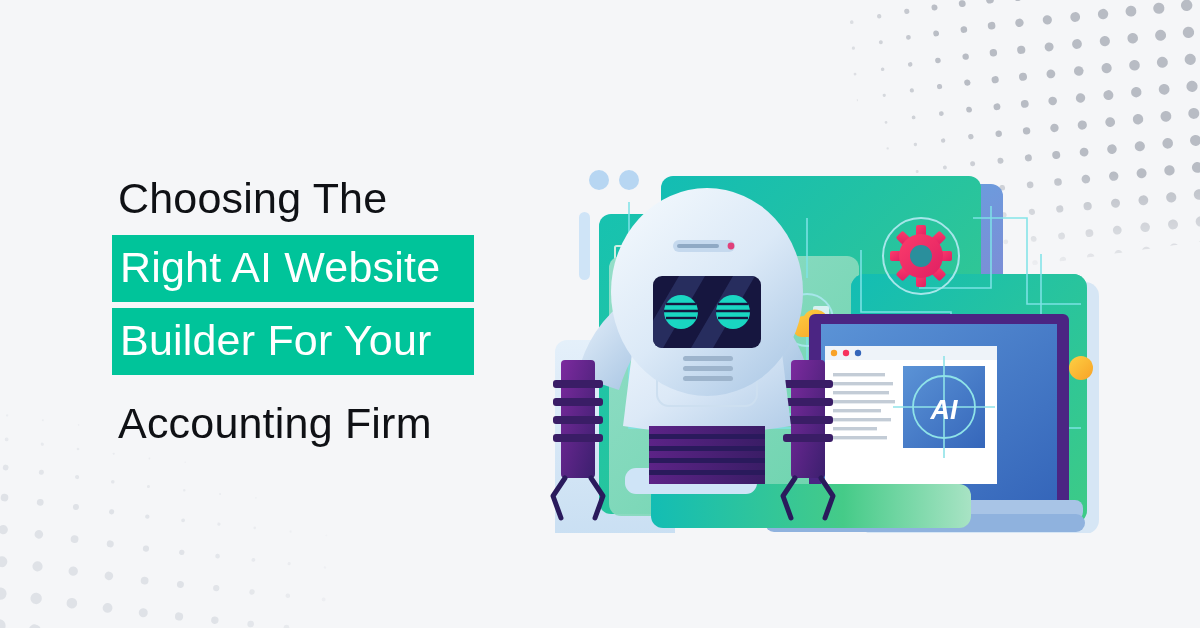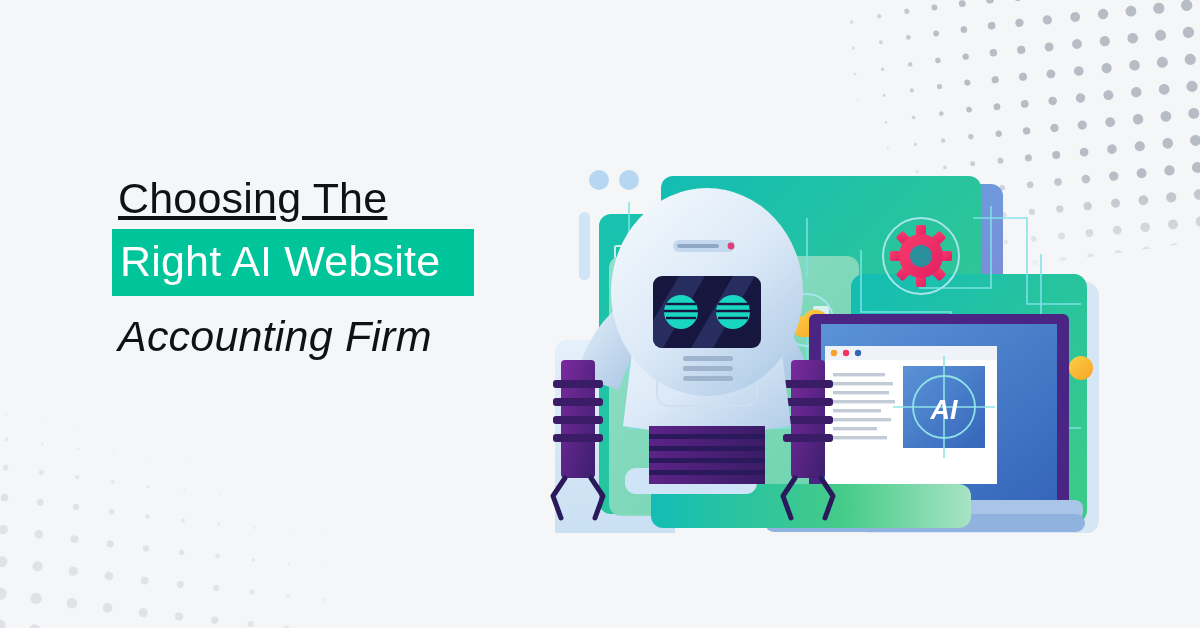--- a/index.html
+++ b/index.html
@@ -44,22 +44,22 @@
   }
   .hl-plain{color:#0f1115;padding-left:6px;}
   .hl-hi{
     color:#ffffff;
     background:#00c49a;
     padding:2px 12px 4px 8px;
     margin-bottom:6px;
     width:362px;
     box-sizing:border-box;
   }
-  .hl-l1{margin-bottom:0;text-decoration:underline;}
-  .hl-l4{margin-top:10px;font-style:italic;}
+  .hl-l1{margin-bottom:6px;}
+  .hl-l4{margin-top:18px;}
 
   
   .illus{
     position:absolute;
     left:521px;top:128px;
     width:600px;height:405px;
   }
   .illus svg{display:block;}
 </style>
 </head>
@@ -347,20 +347,21 @@
       <circle cx="28" cy="10" r="1.4"></circle>
         <circle cx="64" cy="12" r="1.2"></circle>
         <circle cx="100" cy="13" r="1.0"></circle>
       <circle cx="136" cy="14" r="0.8"></circle>
     </g>
   </svg>
 
   <div class="headline">
     <span class="hl-line hl-plain hl-l1">Choosing The</span>
     <span class="hl-line hl-hi">Right AI Website</span>
+    <span class="hl-line hl-hi">Builder For Your</span>
     <span class="hl-line hl-plain hl-l4">Accounting Firm</span>
   </div>
 
   <div class="illus">
     <svg viewBox="0 0 600 405" width="600" height="405" aria-hidden="true">
       <defs>
         <linearGradient id="gTealGreen" x1="0" y1="0" x2="1" y2="1">
           <stop offset="0%" stop-color="#17c2b0"></stop>
             <stop offset="100%" stop-color="#35c98c"></stop>
         </linearGradient>

